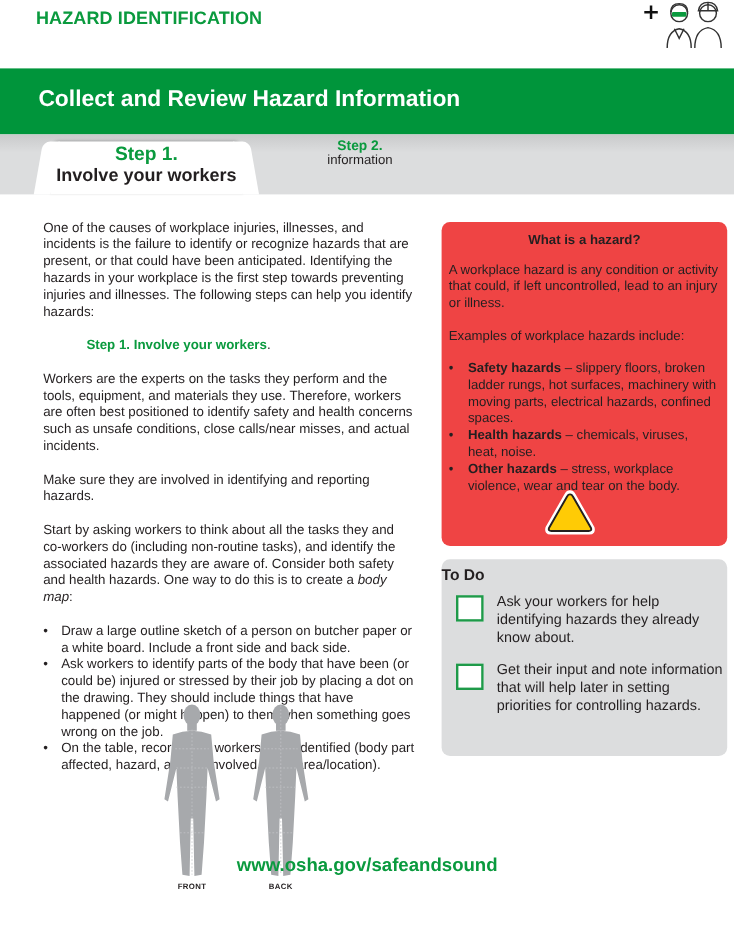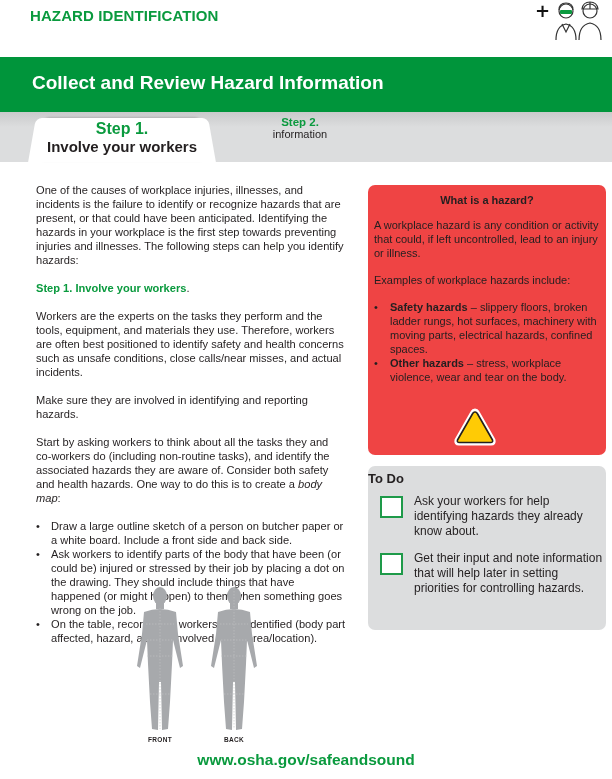--- a/index.html
+++ b/index.html
@@ -22,21 +22,21 @@
   .tab-active::before { content: ""; position: absolute; left: -10px; bottom: 0; width: 14px; height: 44px; background: #fff; transform: skewX(-10deg); border-radius: 6px 0 0 0; }
   .tab-active::after { content: ""; position: absolute; right: -10px; bottom: 0; width: 14px; height: 44px; background: #fff; transform: skewX(10deg); border-radius: 0 6px 0 0; }
   .tab-active .tab-step { position: relative; z-index: 2; font-size: 16px; font-weight: bold; color: #0a9a3e; display: block; margin-top: 2px; }
   .tab-active .tab-label { position: relative; z-index: 2; font-size: 15px; font-weight: bold; color: #231f20; display: block; }
   .tab-inactive { left: 220px; top: 4px; width: 160px; height: 44px; }
   .tab-inactive .tab-step { font-size: 11.5px; font-weight: bold; color: #0a9a3e; display: block; }
   .tab-inactive .tab-label { font-size: 11px; color: #231f20; display: block; line-height: 13px; }
 
   .main-col { position: absolute; left: 36px; top: 183px; width: 310px; font-size: 11.1px; line-height: 14px; }
   .main-col p { margin-bottom: 14px; }
-  .step-head { color: #0a9a3e; font-weight: bold; }
+  .step-head { color: #0a9a3e; font-weight: bold; margin-left: 36px; }
   .step-head .dot { color: #231f20; font-weight: normal; }
   .bullets { list-style: none; }
   .bullets li { position: relative; padding-left: 15px; }
   .bullets li::before { content: "•"; position: absolute; left: 0; top: 0; }
 
   .body-maps { position: absolute; left: 130px; top: 584px; width: 170px; height: 160px; }
   .figure { position: absolute; top: 0; width: 60px; height: 150px; }
   .figure-label { position: absolute; top: 152px; font-size: 6.5px; font-weight: bold; color: #231f20; text-align: center; width: 60px; letter-spacing: 0.3px; }
 
   .hazard-box { position: absolute; left: 368px; top: 185px; width: 238px; height: 270px; background: #ef4444; border-radius: 7px; padding: 8px 6px 0 6px; font-size: 11px; line-height: 14px; }
@@ -44,21 +44,21 @@
   .hazard-box p { margin-bottom: 13px; }
   .hazard-box .bullets li { padding-left: 16px; }
   .warning-icon { position: absolute; left: 85px; top: 222px; width: 44px; height: 40px; }
 
   .todo-box { position: absolute; left: 368px; top: 466px; width: 238px; height: 164px; background: #dcddde; border-radius: 7px; }
   .todo-title { position: absolute; left: 0; top: 5px; width: 100%; text-align: left; font-size: 13px; font-weight: bold; }
   .todo-item { position: absolute; left: 10px; width: 226px; }
   .todo-check { position: absolute; left: 2px; top: 2px; width: 23px; height: 22px; border: 2px solid #1e9a49; background: #fff; }
   .todo-text { position: absolute; left: 36px; top: 0; width: 190px; font-size: 12px; line-height: 15px; }
 
-  .footer-url { position: absolute; left: 0; top: 751px; width: 612px; text-align: center; font-size: 15.5px; font-weight: bold; color: #0a9a3e; }
+  .footer-url { position: absolute; left: 0; top: 713px; width: 612px; text-align: center; font-size: 15.5px; font-weight: bold; color: #0a9a3e; }
 </style>
 </head>
 <body>
 
 <div class="top-header">
   <div class="section-label">HAZARD IDENTIFICATION</div>
   <div class="logo">
     <span class="logo-plus">+</span>
     <svg class="logo-people" viewBox="0 0 62 40">
       <g fill="none" stroke="#333" stroke-width="1.2">
@@ -136,20 +136,21 @@
   </svg>
   <div class="figure-label" style="left:74px">BACK</div>
 </div>
 
 <div class="hazard-box">
   <div class="hazard-title">What is a hazard?</div>
   <p>A workplace hazard is any condition or activity that could, if left uncontrolled, lead to an injury or illness.</p>
   <p>Examples of workplace hazards include:</p>
   <ul class="bullets">
     <li><b>Safety hazards</b><span> – slippery floors, broken ladder rungs, hot surfaces, machinery with moving parts, electrical hazards, confined spaces.</span></li>
+    <li><b>Health hazards</b><span> – chemicals, viruses, heat, noise.</span></li>
     <li><b>Other hazards</b><span> – stress, workplace violence, wear and tear on the body.</span></li>
   </ul>
   <svg class="warning-icon" viewBox="0 0 44 40">
     <path d="M22 3 Q24 3 25 5 L41 33 Q42 37 38 37 L6 37 Q2 37 3 33 L19 5 Q20 3 22 3 Z" fill="#ffcb05" stroke="#fff" stroke-width="3" stroke-linejoin="round"></path>
     <path d="M22 5 Q23.5 5 24.3 6.5 L39.5 33 Q40.3 35.5 37.5 35.5 L6.5 35.5 Q3.7 35.5 4.5 33 L19.7 6.5 Q20.5 5 22 5 Z" fill="#ffcb05" stroke="#231f20" stroke-width="1.6" stroke-linejoin="round"></path>
   </svg>
 </div>
 
 <div class="todo-box">
   <div class="todo-title">To Do</div>

